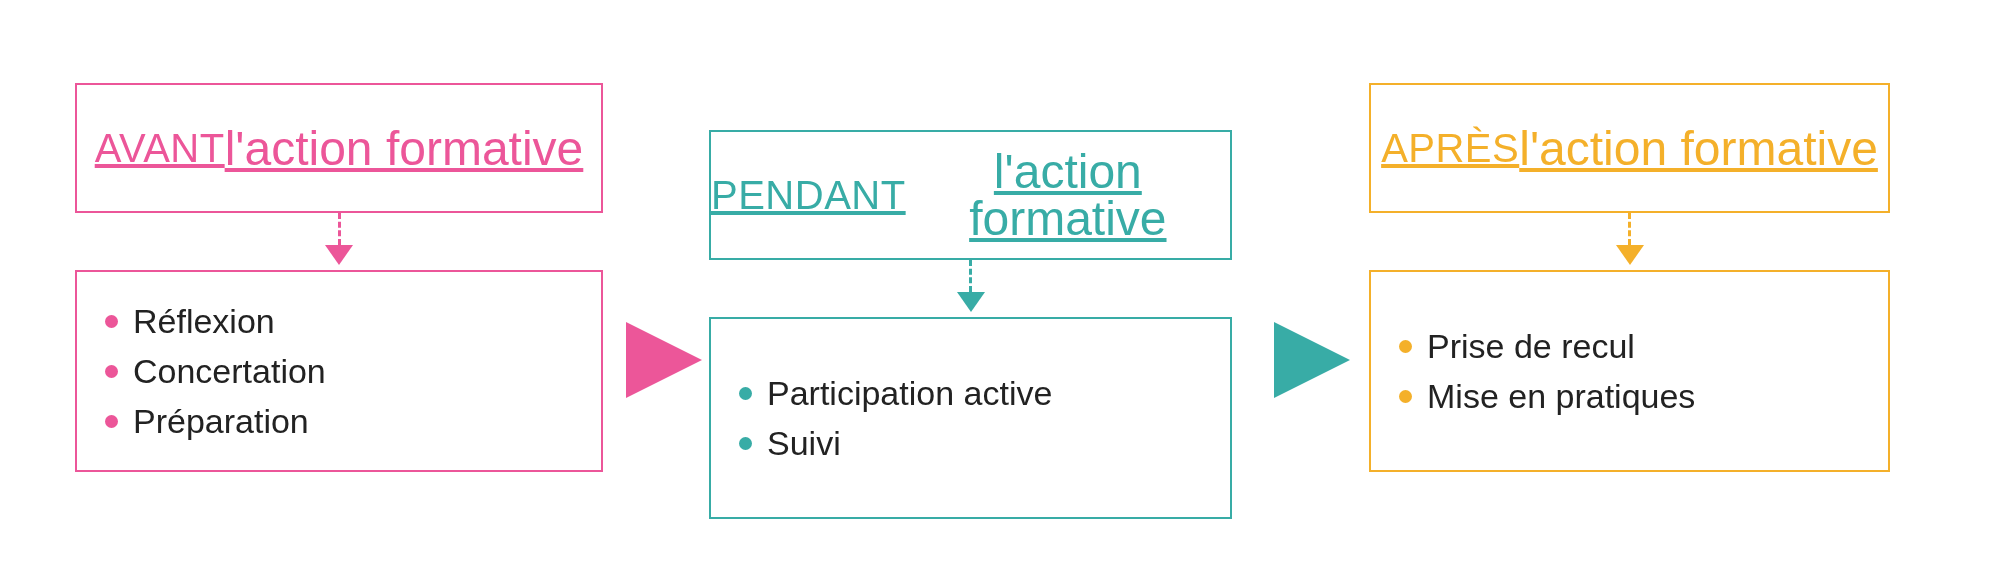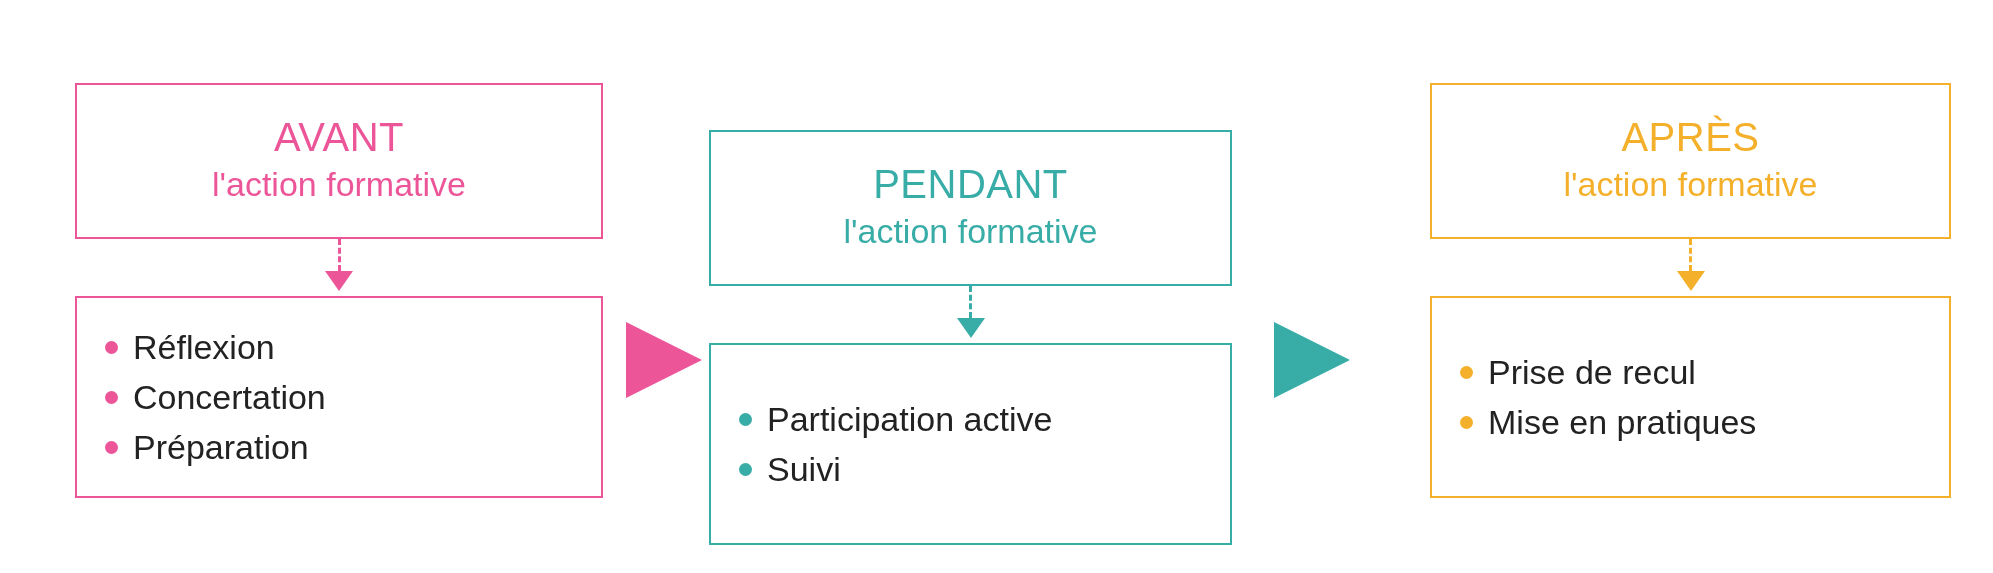--- a/index.html
+++ b/index.html
@@ -14,41 +14,42 @@
     background: #ffffff;
     font-family: "Liberation Sans", sans-serif;
     overflow: hidden;
   }
   .phase {
     position: absolute;
     top: 83px;
   }
   .phase-0 { left: 75px;   width: 528px; }
   .phase-1 { left: 709px;  width: 523px; margin-top: 47px; }
-  .phase-2 { left: 1430px; width: 521px; }
+  .phase-2 { left: 1369px; width: 521px; }
 
   .header-box {
     box-sizing: border-box;
-    height: 156px;
+    height: 130px;
     border: 2px solid var(--accent);
     background: #ffffff;
     display: flex;
-    flex-direction: column;
+    flex-direction: row;
     align-items: center;
     justify-content: center;
     text-align: center;
     color: var(--accent);
+    text-decoration: underline;
   }
   .header-title {
     font-size: 40px;
     line-height: 47px;
     letter-spacing: 0.5px;
   }
   .header-subtitle {
-    font-size: 34px;
+    font-size: 48px;
     line-height: 47px;
   }
 
   .down-connector {
     height: 57px;              
     display: flex;
     flex-direction: column;
     align-items: center;
   }
   .down-stem {

